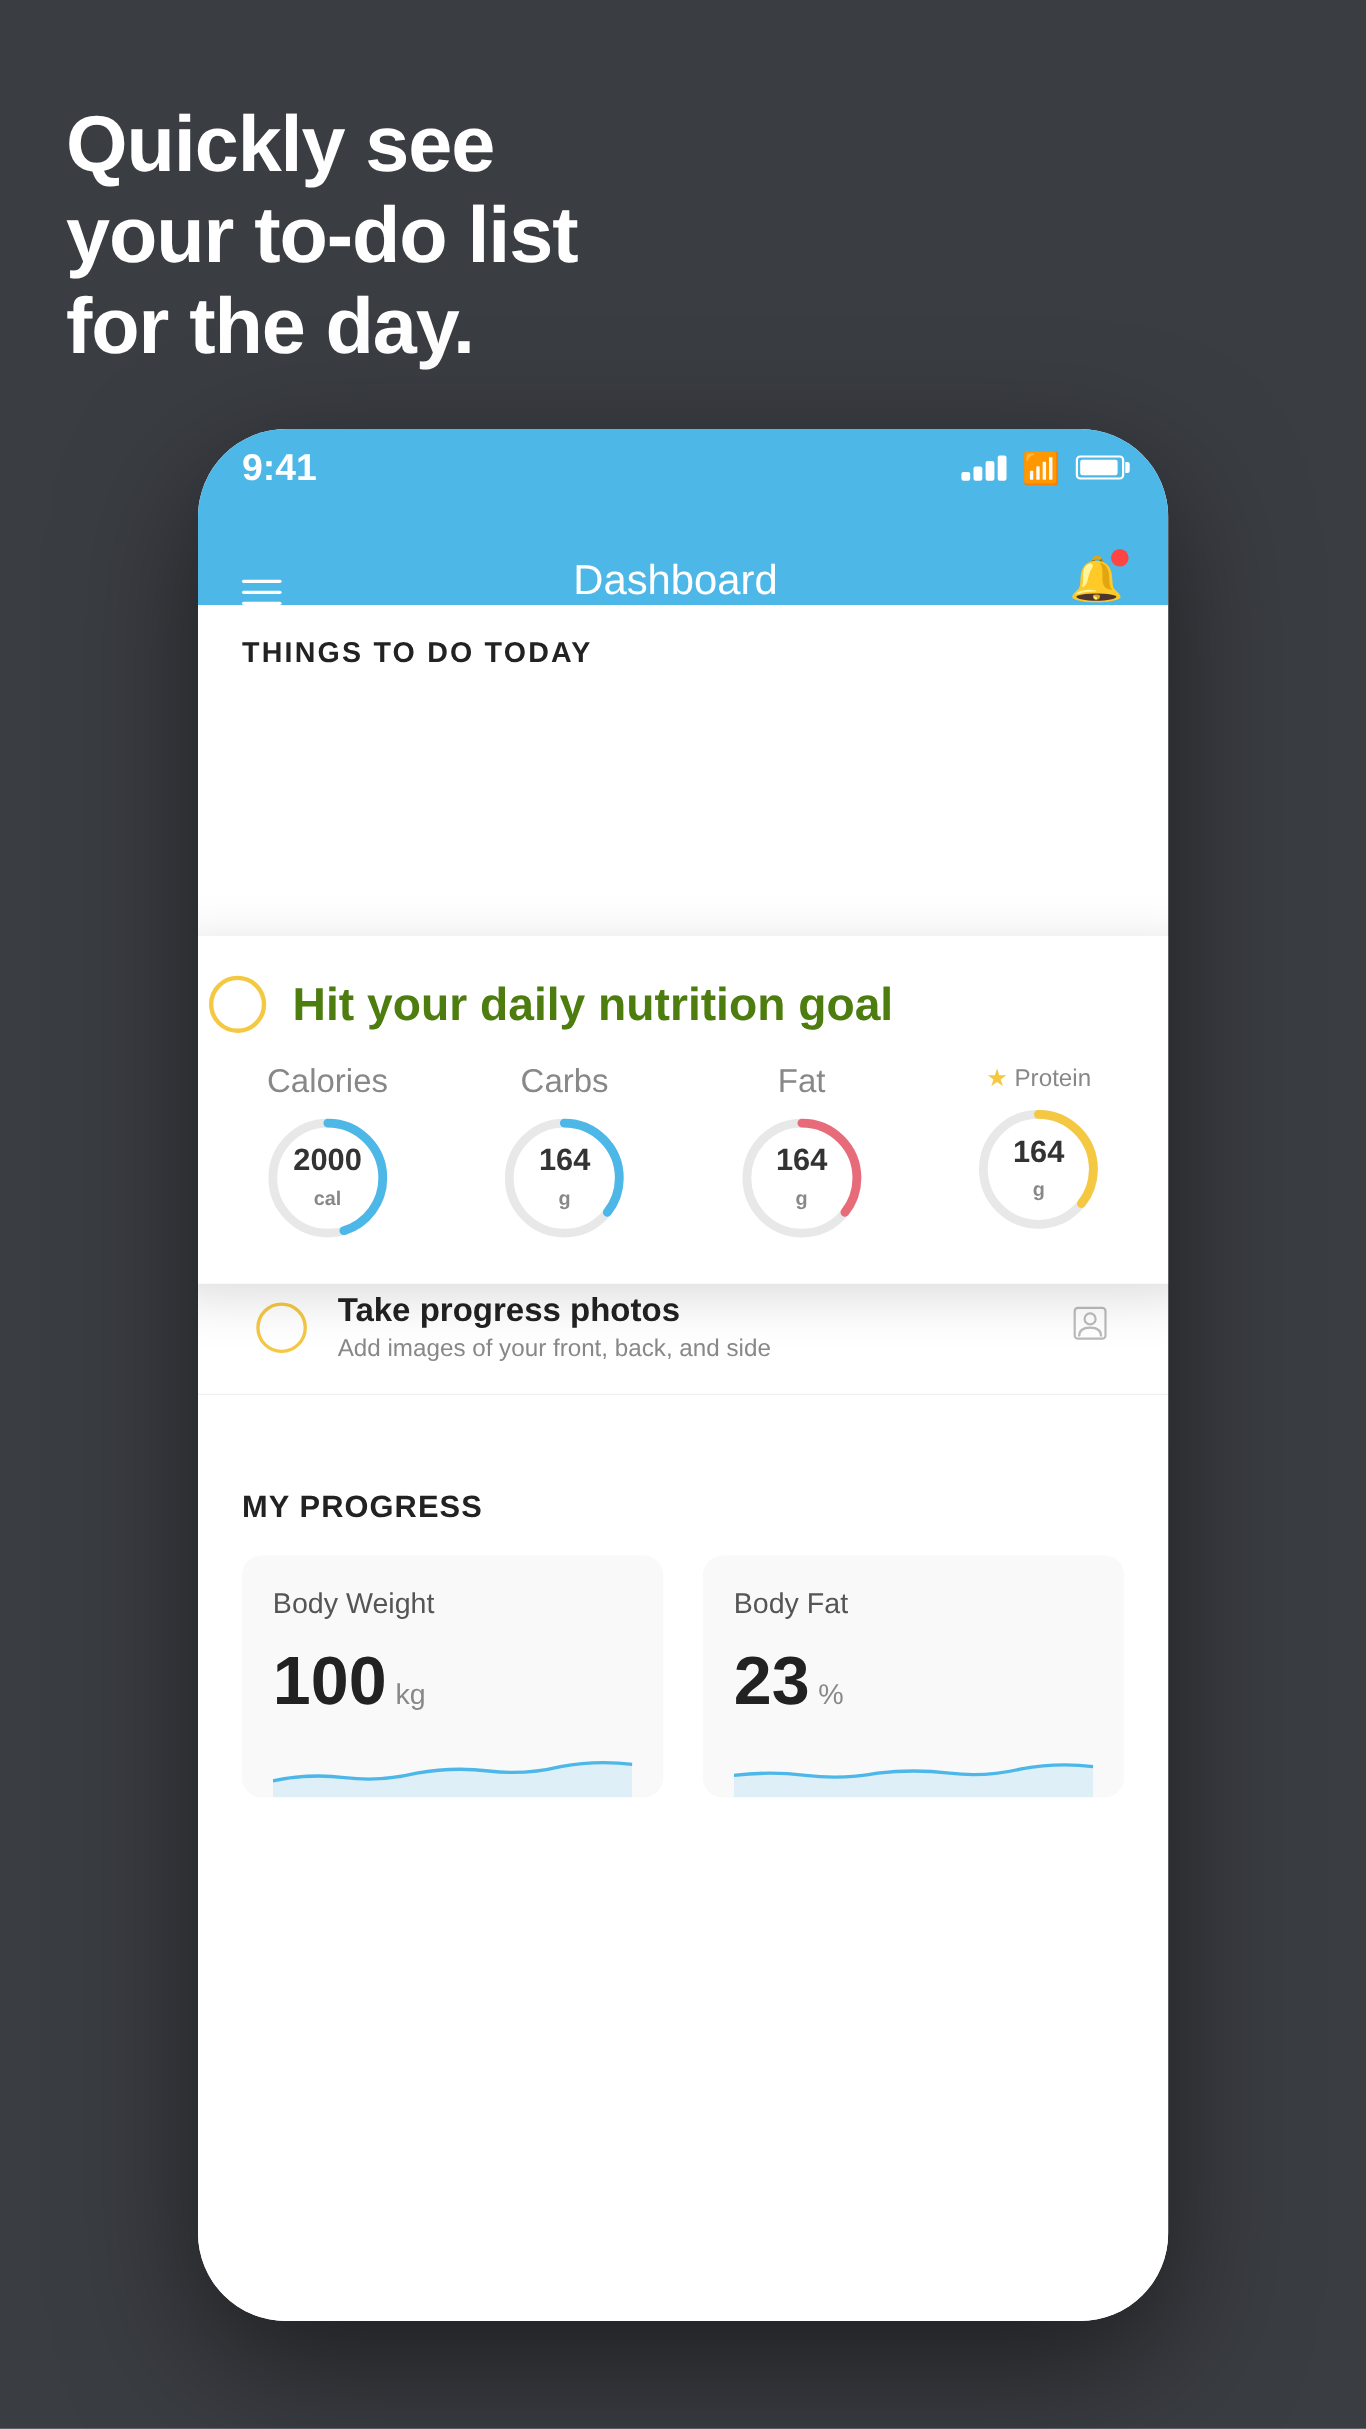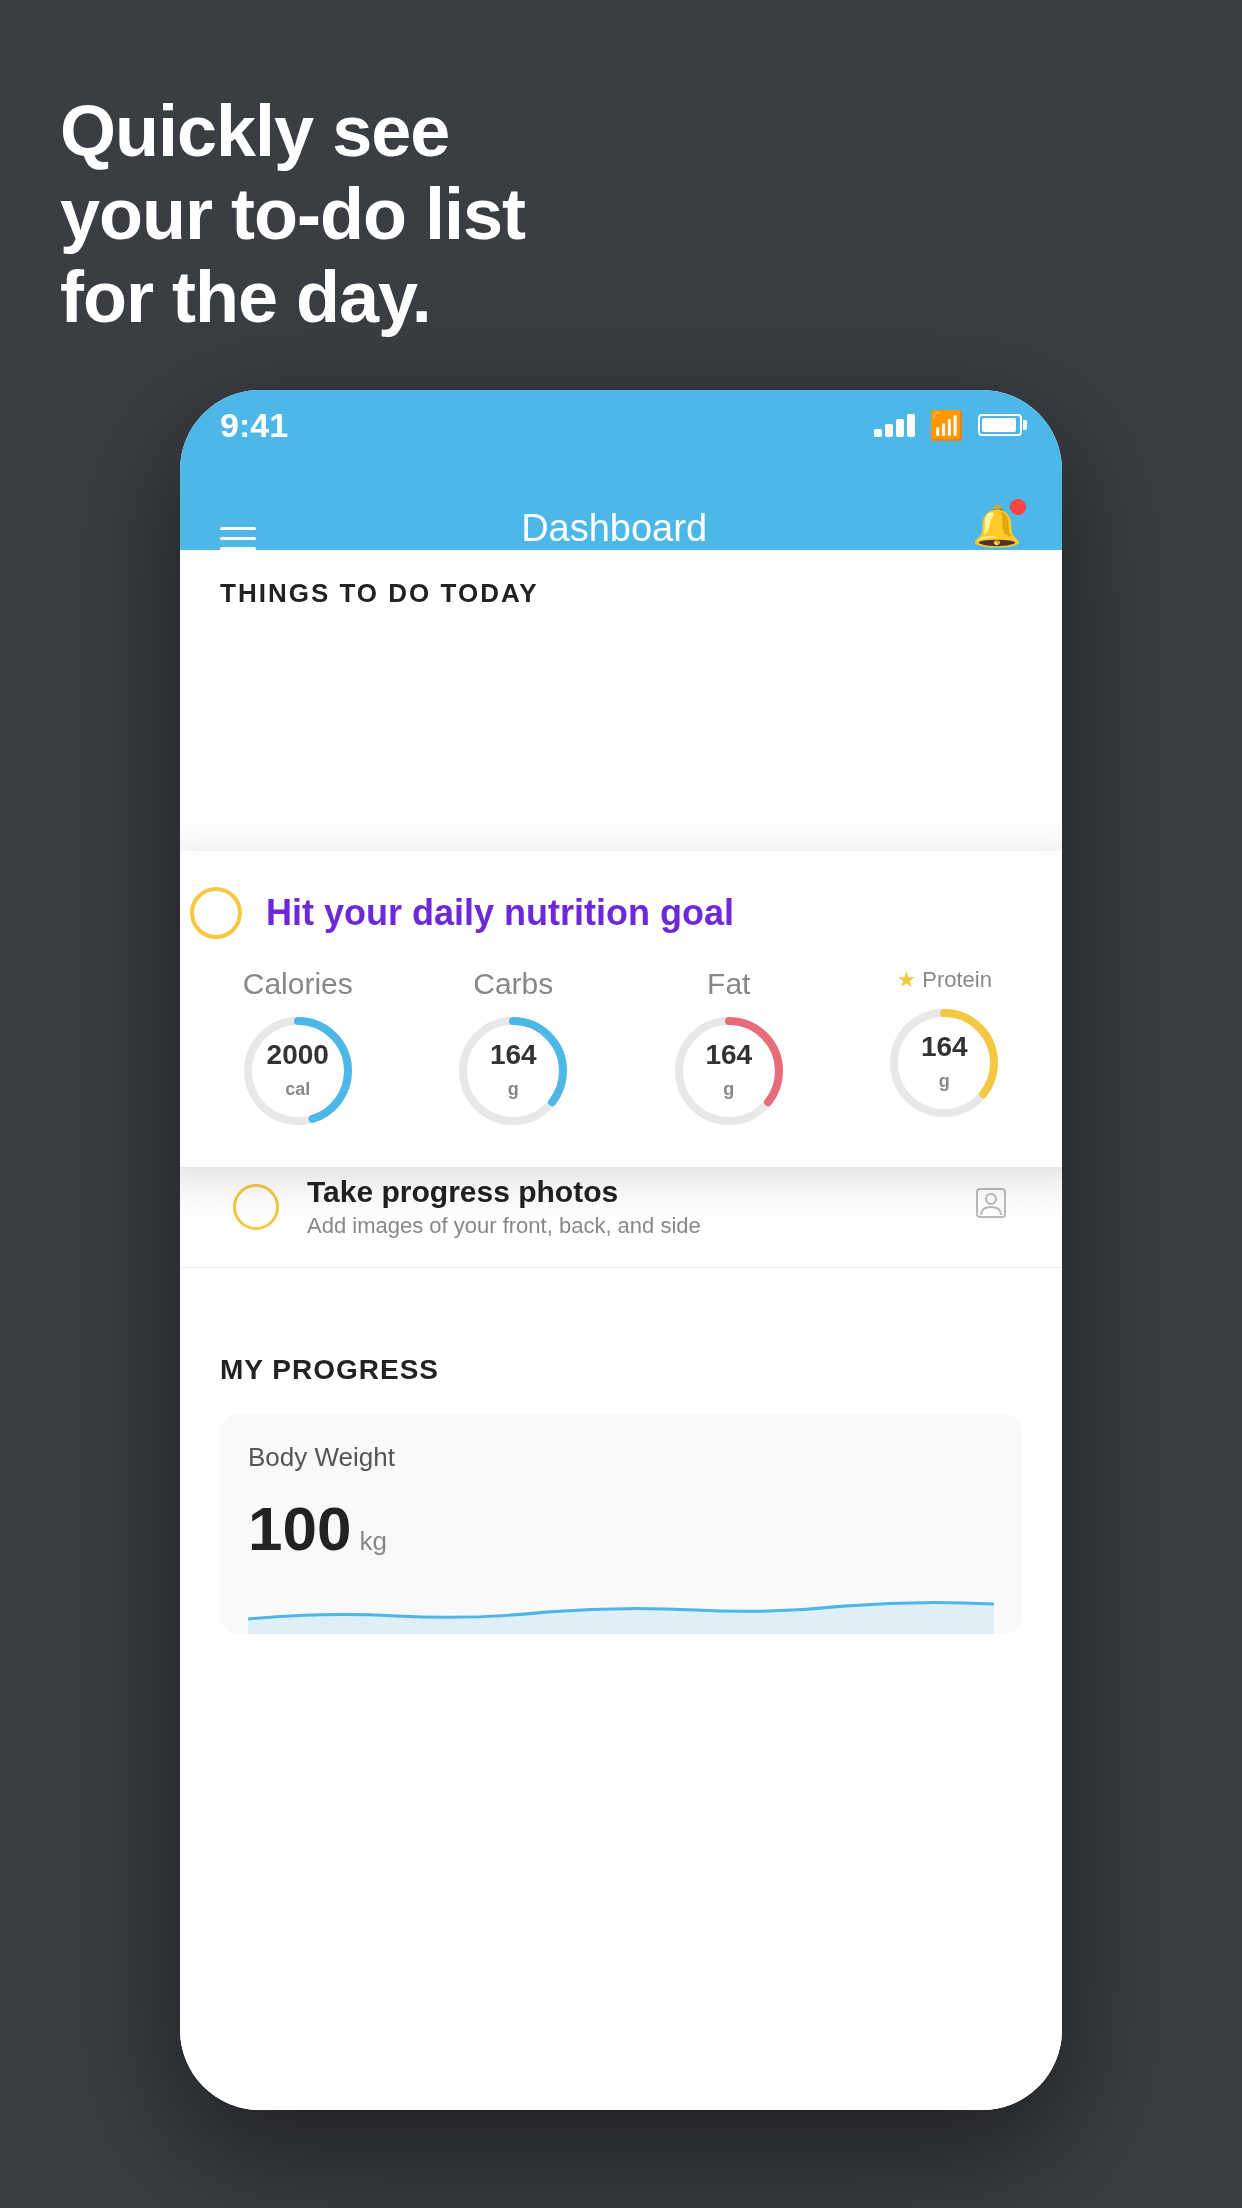--- a/index.html
+++ b/index.html
@@ -176,23 +176,23 @@
 
     .circle-check {
       width: 52px;
       height: 52px;
       border-radius: 50%;
       border: 4px solid #f5c842;
       flex-shrink: 0;
     }
 
     .card-title {
-      font-size: 36px;
+      font-size: 42px;
       font-weight: 600;
-      color: #6d28d9;
+      color: #4d7c0f;
     }
 
     .nutrition-circles {
       display: flex;
       justify-content: space-around;
       align-items: flex-start;
     }
 
     .nutrition-item {
       display: flex;
@@ -545,18 +545,31 @@
             <span class="progress-unit">kg</span>
           </div>
           <div class="mini-chart">
             <svg width="100%" height="50" viewBox="0 0 300 50" preserveAspectRatio="none">
               <path d="M0 35 Q30 28 60 32 Q90 36 120 28 Q150 22 180 26 Q210 30 240 22 Q270 16 300 20" stroke="#4db8e8" stroke-width="3" fill="none"></path>
               <path d="M0 35 Q30 28 60 32 Q90 36 120 28 Q150 22 180 26 Q210 30 240 22 Q270 16 300 20 L300 50 L0 50 Z" fill="rgba(77,184,232,0.15)"></path>
             </svg>
           </div>
         </div>
 
+        <div class="progress-card">
+          <div class="progress-card-title">Body Fat</div>
+          <div class="progress-value">
+            <span class="progress-number">23</span>
+            <span class="progress-unit">%</span>
+          </div>
+          <div class="mini-chart">
+            <svg width="100%" height="50" viewBox="0 0 300 50" preserveAspectRatio="none">
+              <path d="M0 30 Q30 26 60 30 Q90 34 120 28 Q150 24 180 28 Q210 32 240 24 Q270 18 300 22" stroke="#4db8e8" stroke-width="3" fill="none"></path>
+              <path d="M0 30 Q30 26 60 30 Q90 34 120 28 Q150 24 180 28 Q210 32 240 24 Q270 18 300 22 L300 50 L0 50 Z" fill="rgba(77,184,232,0.15)"></path>
+            </svg>
+          </div>
+        </div>
 
       </div>
     </div>
 
   </div>
 </div>
 
 </body></html>

